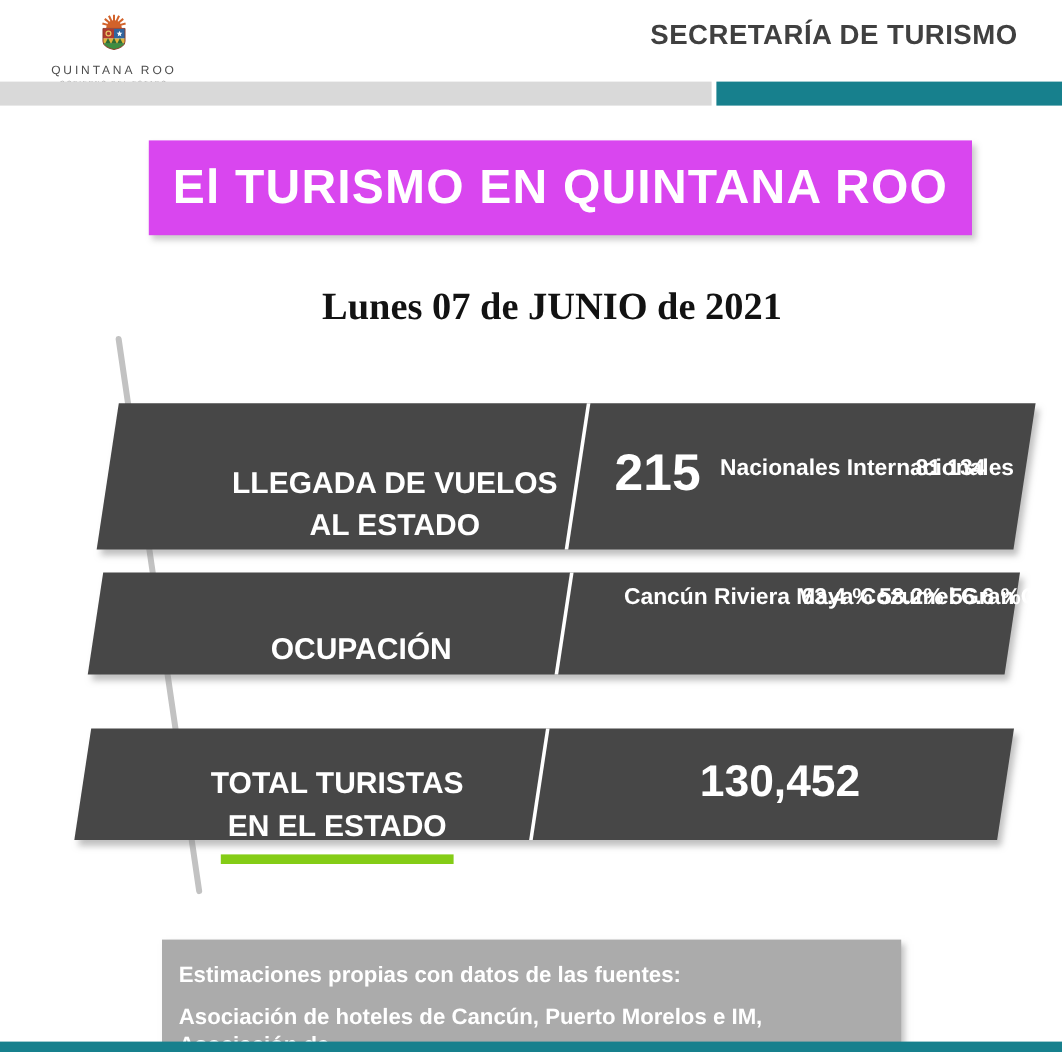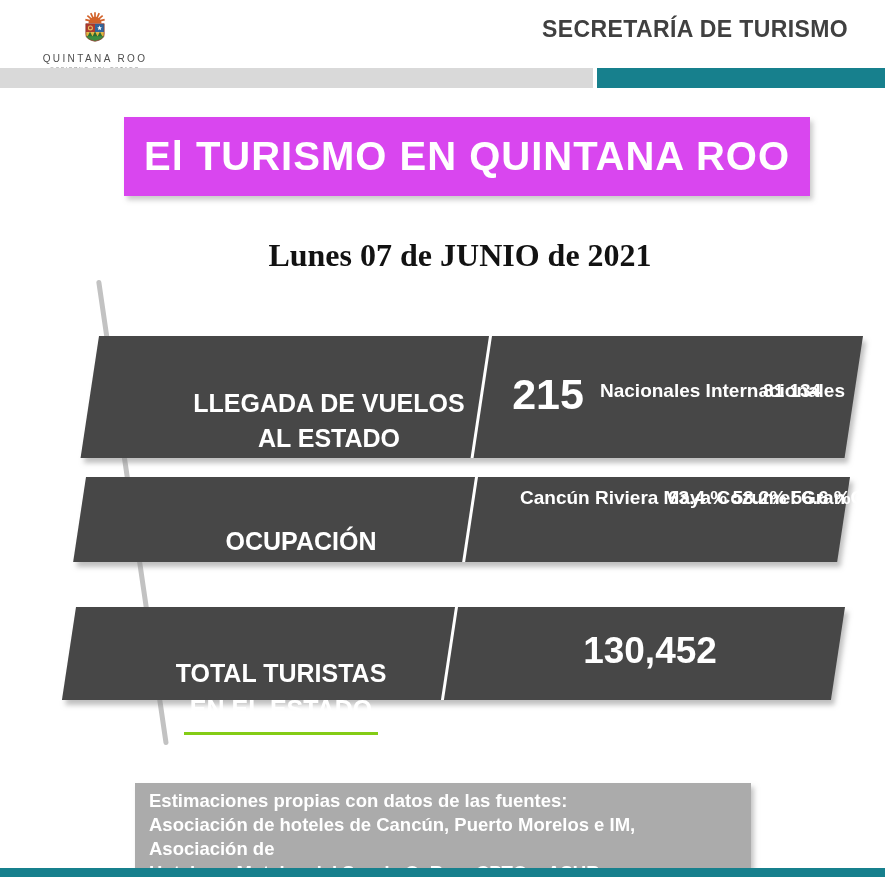--- a/index.html
+++ b/index.html
@@ -30,32 +30,32 @@
 
   
   .bar{position:absolute;}
   .bar-bg{position:absolute;inset:0;background:#474747;
           transform:skewX(-8.6deg);transform-origin:top left;
           box-shadow:4px 5px 5px rgba(130,130,130,0.5);}
   .bar-divider{position:absolute;top:0;bottom:0;width:3px;background:#ffffff;}
   .bar-content{position:absolute;inset:0;color:#ffffff;font-weight:700;}
   .row-label{position:absolute;text-align:center;font-size:25px;line-height:35px;white-space:nowrap;margin-top:24px;}
   .row-label .ln{display:block;}
-  .underlined{display:inline-block;border-bottom:3px solid #84cc16;padding:0 6px 5px 6px;}
+  .underlined{display:inline-block;border-bottom:8px solid #84cc16;padding:0 6px 5px 6px;}
   .big-num{position:absolute;text-align:center;white-space:nowrap;}
   .pair-names{position:absolute;font-size:19px;line-height:26px;white-space:nowrap;}
   .pair-vals{position:absolute;font-size:19px;line-height:26px;white-space:nowrap;}
   .occ-names{position:absolute;font-size:19px;line-height:27px;white-space:nowrap;}
   .occ-vals{position:absolute;font-size:19px;line-height:27px;white-space:nowrap;}
 
   
   .sources{left:135px;top:783px;width:588px;background:#ababab;color:#ffffff;
            font-size:18.5px;font-weight:700;line-height:24px;padding:6px 14px 7px 14px;
            box-shadow:3px 4px 5px rgba(140,140,140,0.5);}
-  .sources .ln{display:block;}
+  .sources .ln{display:block;margin-top:11px;}
   .footer-teal{left:0;top:868px;width:885px;height:9px;background:#17808d;}
 </style>
 </head>
 <body>
 
 <div class="abs logo">
   <svg width="46" height="44" viewBox="0 0 60 40">
     <g stroke="#d2622a" stroke-width="2.2">
       <line x1="24.2" y1="13.4" x2="17.4" y2="11.6"></line>
       <line x1="25.4" y1="11.1" x2="20" y2="6.6"></line>
@@ -139,21 +139,21 @@
       <span class="ln">30.1 %</span>
     </div>
   </div>
 </div>
 
 <div class="bar" style="left:76px;top:607px;width:769px;height:93px;">
   <div class="bar-bg">
     <div class="bar-divider" style="left:379px;"></div>
   </div>
   <div class="bar-content">
-    <div class="row-label" style="left:40px;top:24px;width:330px;line-height:36px;">
+    <div class="row-label" style="left:40px;top:4px;width:330px;line-height:36px;">
       <span class="ln">TOTAL TURISTAS</span>
       <span class="ln"><span class="underlined">EN EL ESTADO</span></span>
     </div>
     <div class="big-num" style="left:379px;top:23px;width:390px;font-size:37px;">130,452</div>
   </div>
 </div>
 
 <div class="abs sources">
   <span class="ln">Estimaciones propias con datos de las fuentes:</span>
   <span class="ln">Asociación de hoteles de Cancún, Puerto Morelos e IM, Asociación de</span>

